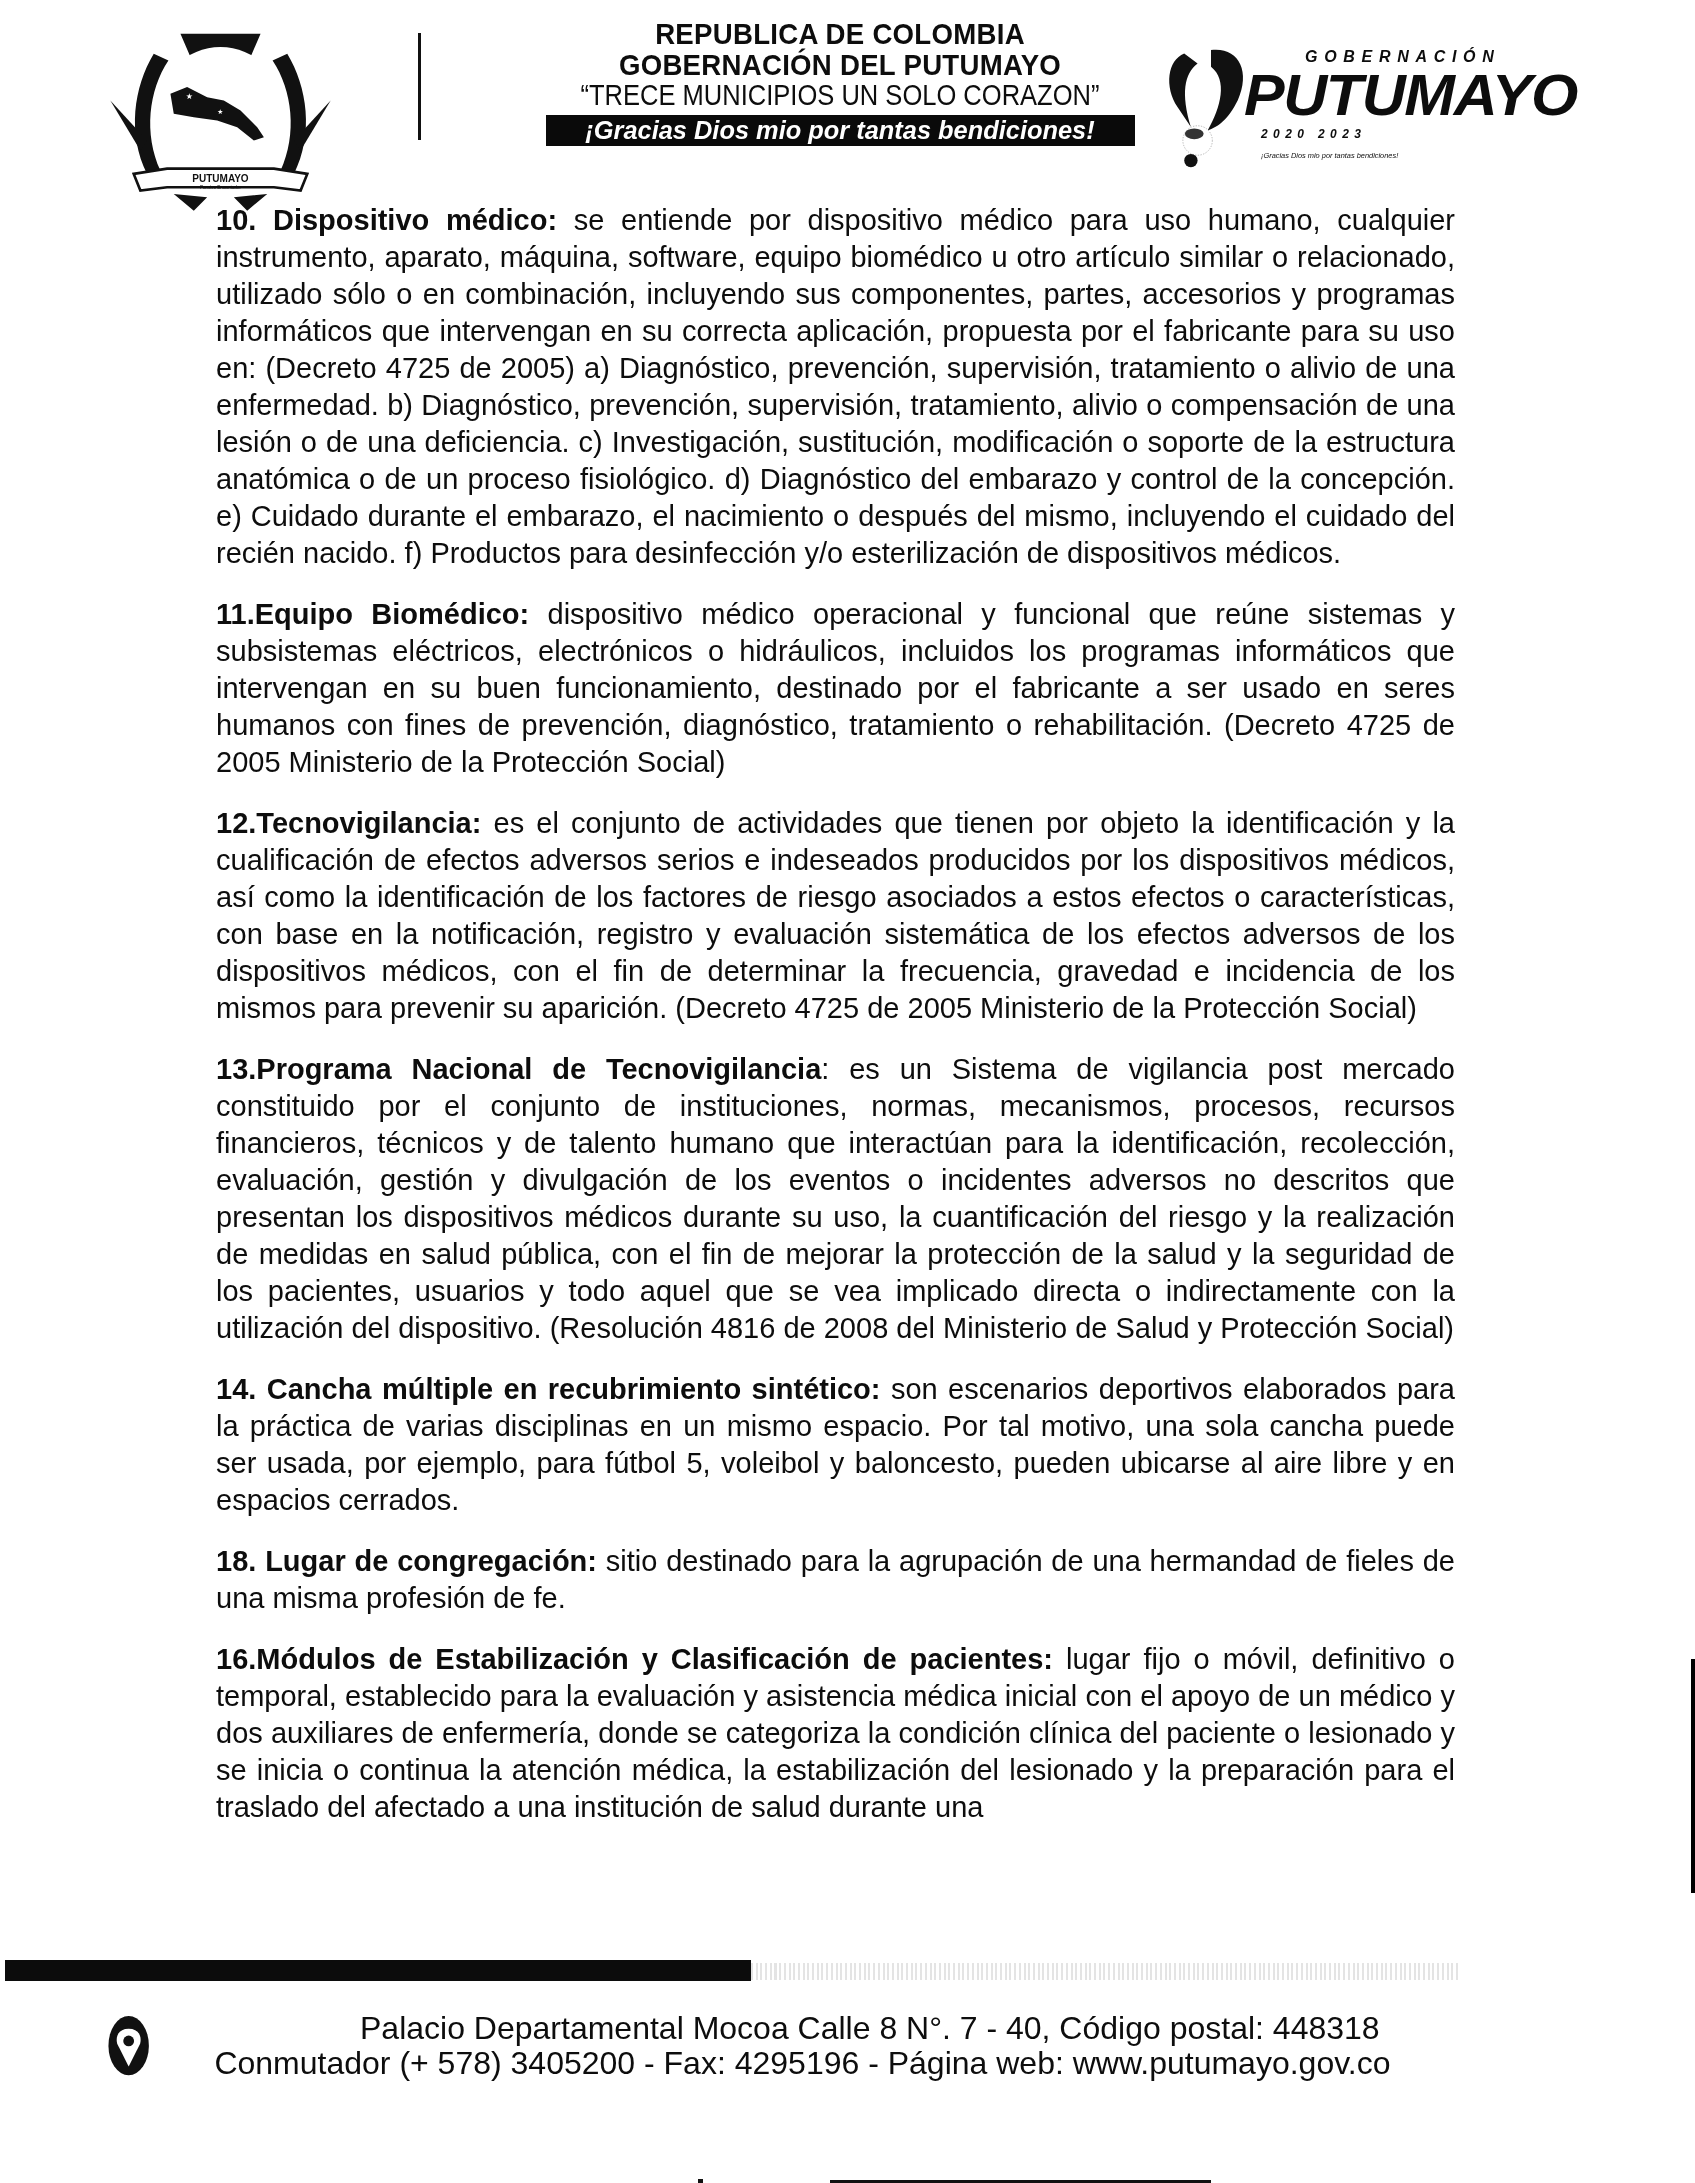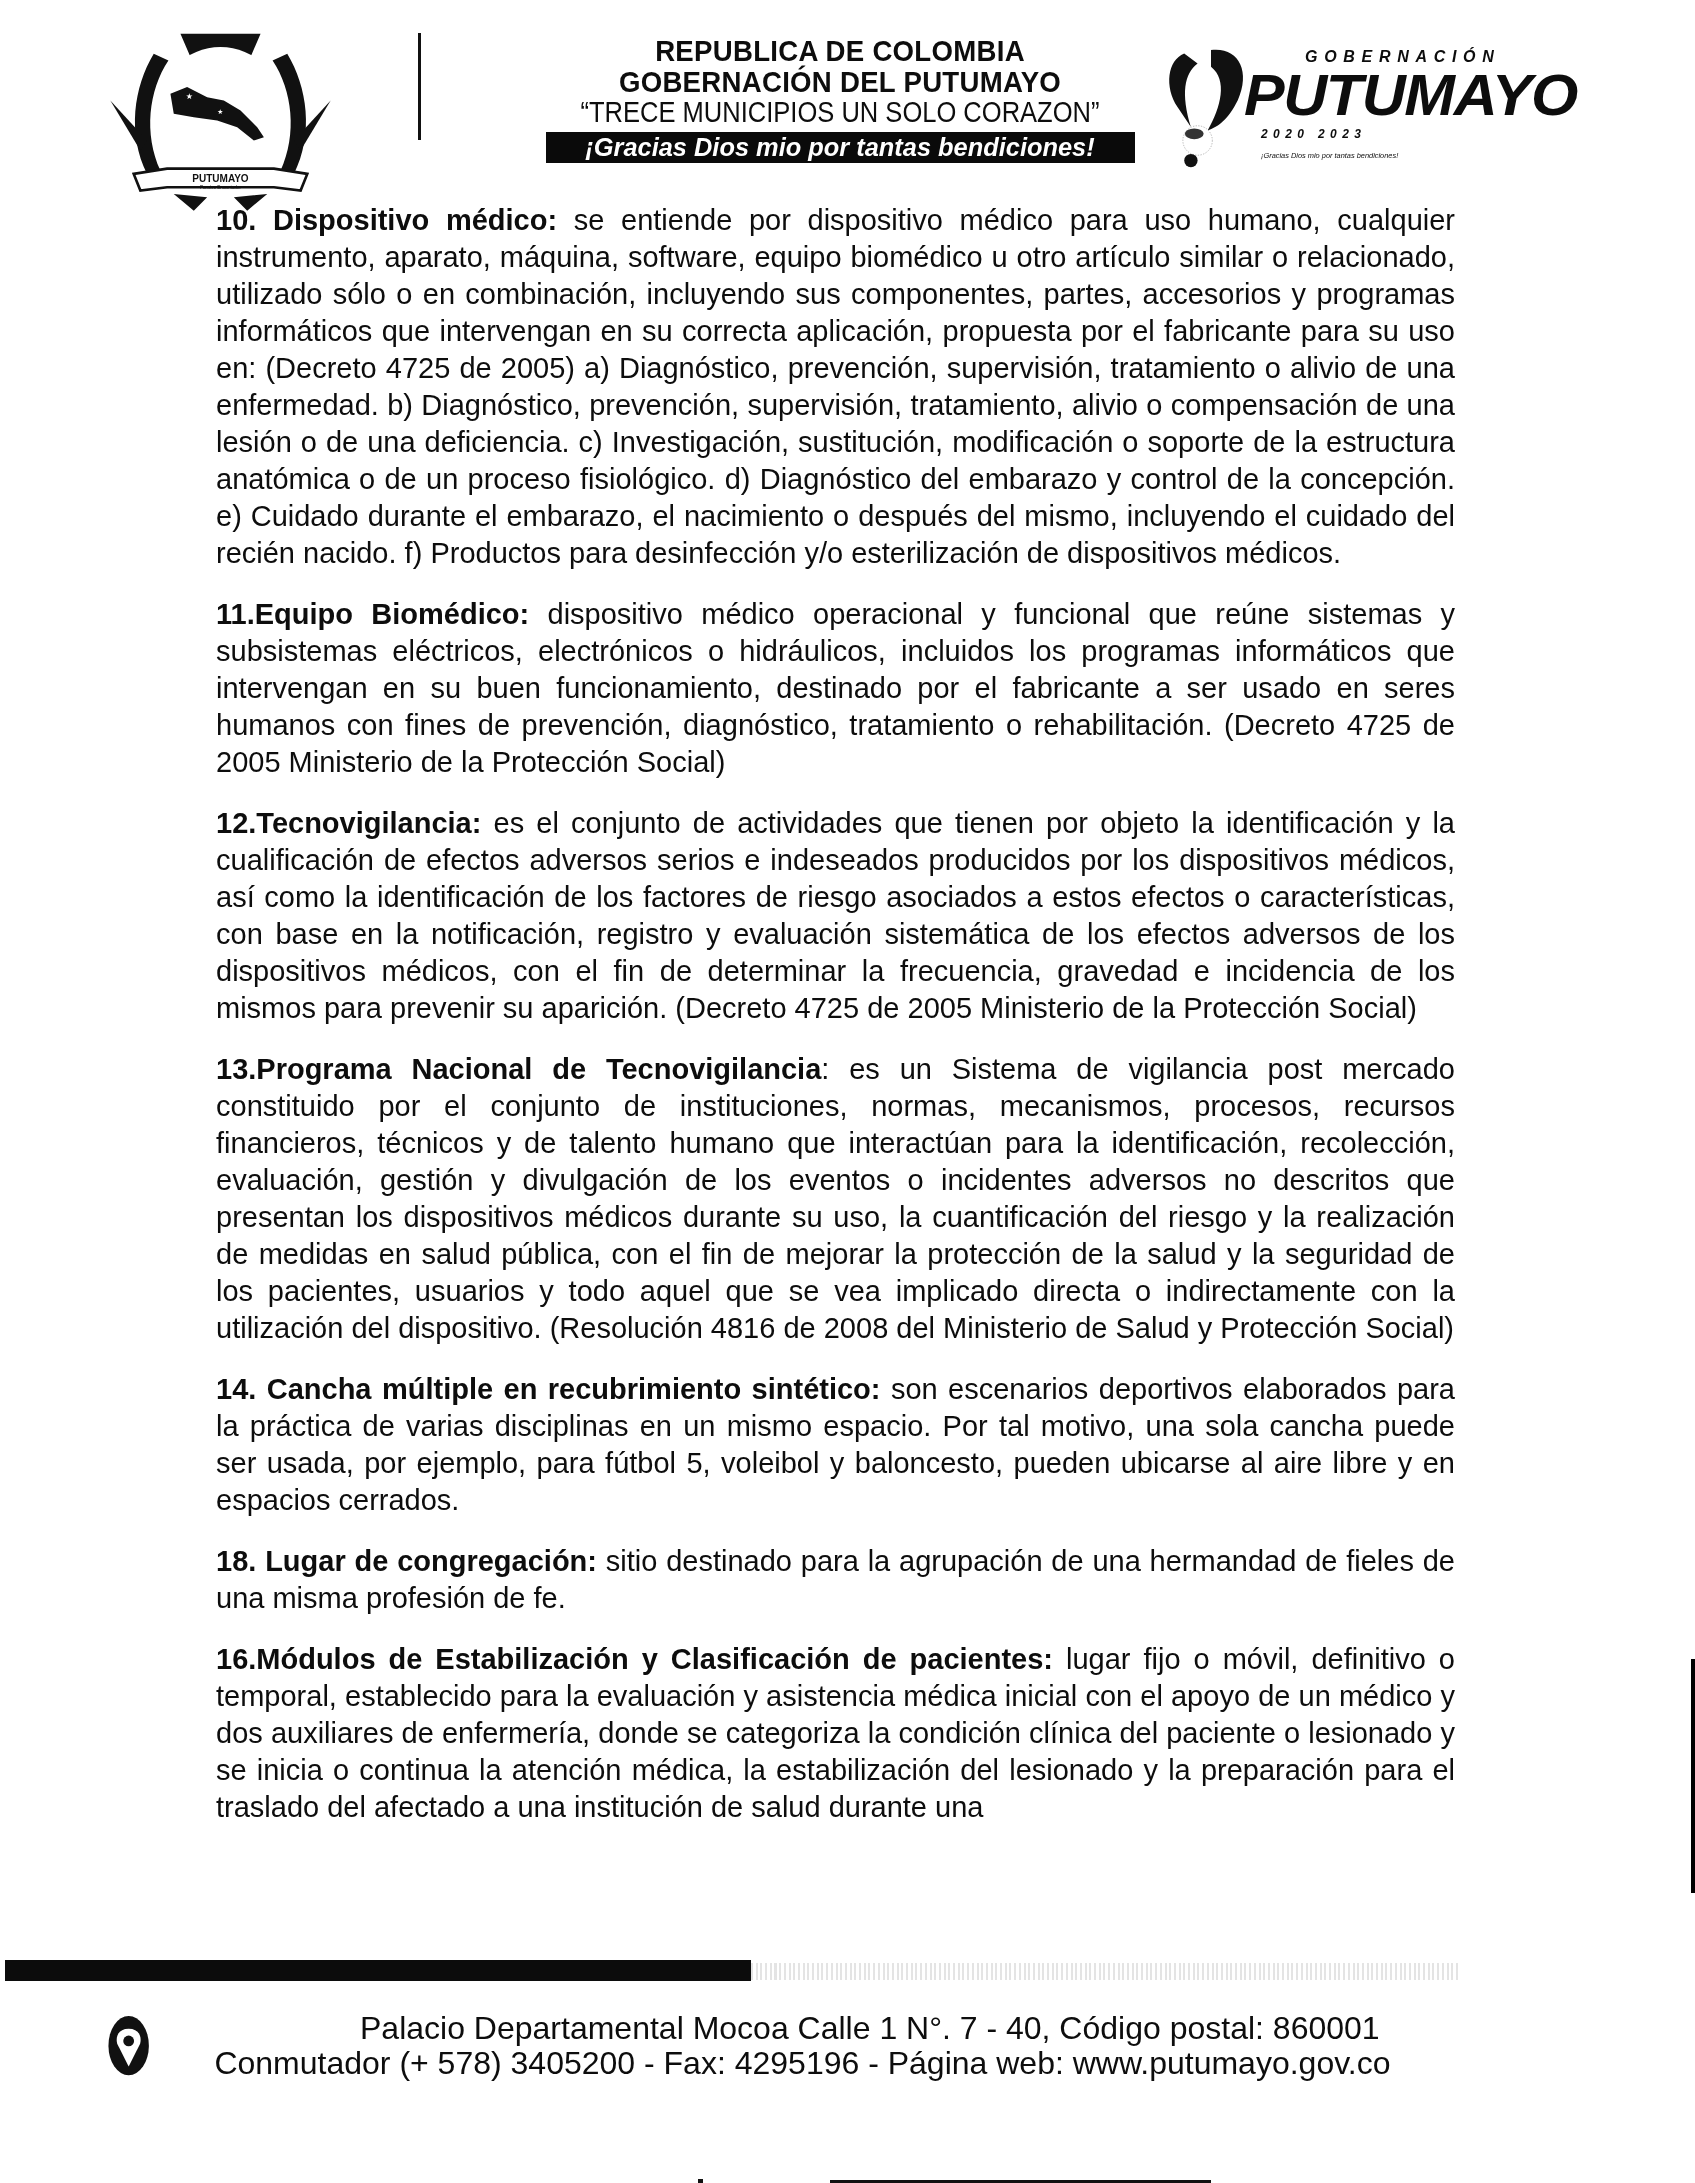--- a/index.html
+++ b/index.html
@@ -8,21 +8,21 @@
       font-family: "Liberation Sans", sans-serif; color: #0d0d0d;
     }
     
     .coat {
       position: absolute; left: 107px; top: 27px; width: 227px; height: 187px;
     }
     .vrule {
       position: absolute; left: 418px; top: 33px; width: 3.3px; height: 107px; background: #111;
     }
     .title-block {
-      position: absolute; left: 529px; top: 35px; width: 622px; text-align: center;
+      position: absolute; left: 529px; top: 18px; width: 622px; text-align: center;
     }
     .title-block .l1, .title-block .l2 {
       font-weight: 700; font-size: 30px; line-height: 31px; letter-spacing: 0.3px;
       transform: scaleX(0.92); transform-origin: center;
     }
     .title-block .l3 {
       font-size: 29px; line-height: 31px; transform: scaleX(0.88); transform-origin: center;
     }
     .title-block .banner {
       margin: 4px auto 0; width: 589px; height: 31px; background: #0a0a0a; color: #fff;
@@ -151,20 +151,20 @@
 <div class="footer-band"></div>
 <div class="footer-band-light"></div>
 
 <svg class="pin" viewBox="0 0 95 95">
   <ellipse cx="47" cy="47" rx="30" ry="44" fill="#111"></ellipse>
   <path d="M47 22 C33 22 27 32 30 44 L47 78 L64 44 C67 32 61 22 47 22 Z" fill="#fff"></path>
   <circle cx="47" cy="40" r="8" fill="#111"></circle>
 </svg>
 
 <div class="footer-text">
-  <span class="a1">Palacio Departamental Mocoa Calle 1 N°. 7 - 40, Código postal: 860001</span>
+  <span class="a1">Palacio Departamental Mocoa Calle 8 N°. 7 - 40, Código postal: 448318</span>
   <span class="a2">Conmutador (+ 578) 3405200 - Fax: 4295196 - Página web: www.putumayo.gov.co</span>
 </div>
 
 <div class="edge-line"></div>
 <div class="bottom-dot"></div>
 <div class="bottom-line"></div>
 
 
 </body></html>

